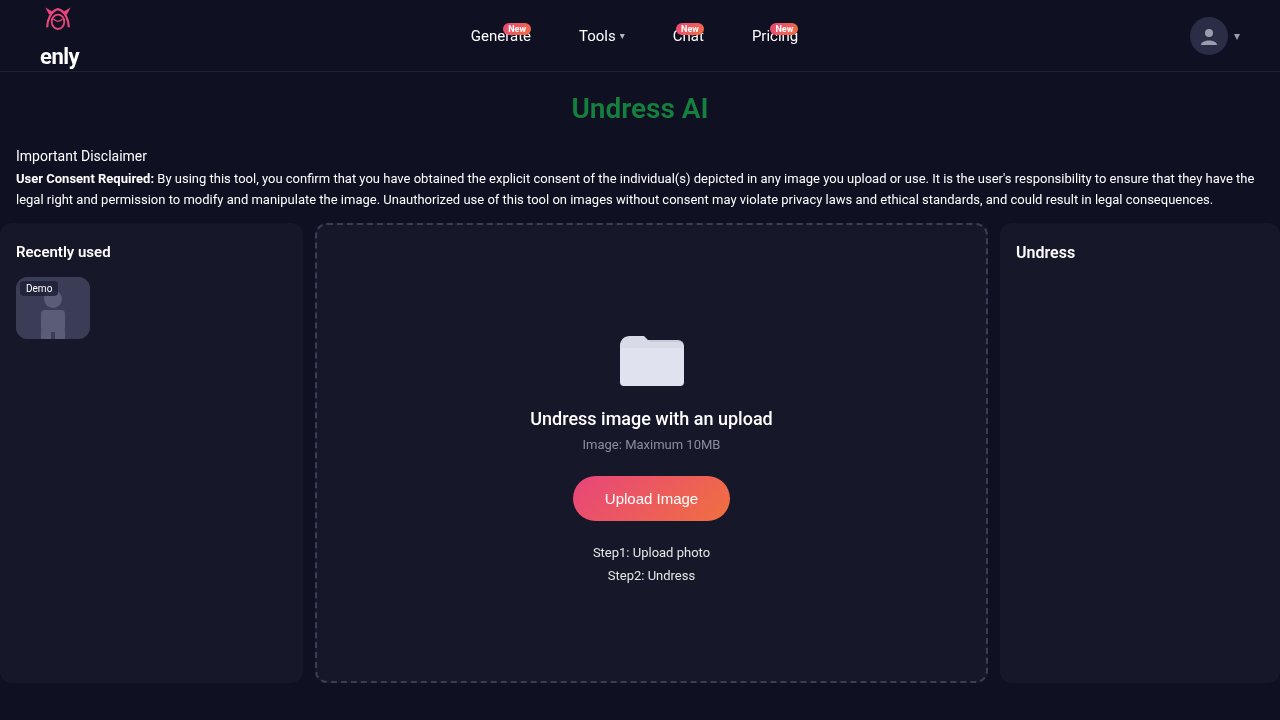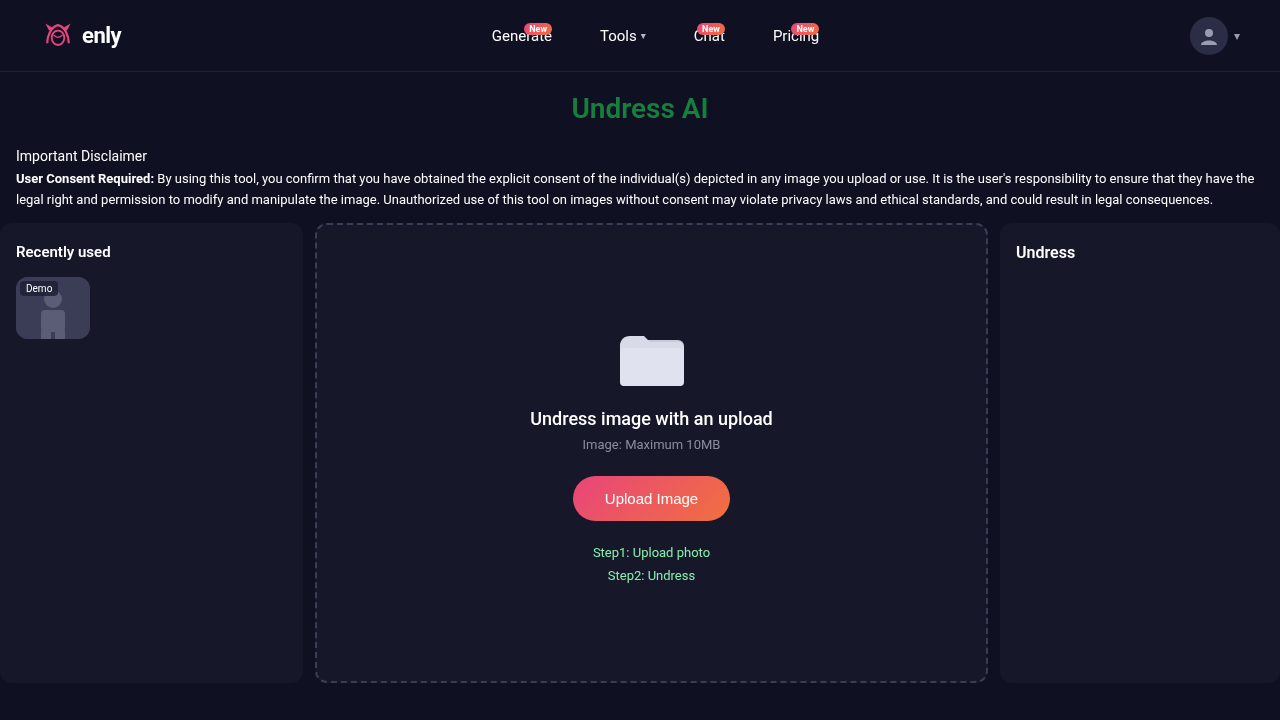--- a/index.html
+++ b/index.html
@@ -18,23 +18,23 @@
       display: flex;
       align-items: center;
       background-color: #0f1123;
       padding: 0 40px;
       height: 72px;
       border-bottom: 1px solid rgba(255,255,255,0.07);
     }
 
     .logo {
       display: flex;
-      align-items: center;
       gap: 6px;
       margin-right: auto;
+      flex-direction: column;
     }
 
     .logo-icon {
       width: 36px;
       height: 36px;
     }
 
     .logo-text {
       font-size: 22px;
       font-weight: 700;
@@ -229,21 +229,21 @@
       border-radius: 30px;
       font-size: 15px;
       font-weight: 400;
       cursor: pointer;
       margin-bottom: 20px;
     }
 
     .upload-steps {
       text-align: center;
       font-size: 13px;
-      color: #86efac;
+      color: #e5e5e5;
       line-height: 1.8;
     }
 
     
     .right-panel {
       width: 280px;
       flex-shrink: 0;
       background: #161829;
       border-radius: 12px;
       padding: 20px 16px;

